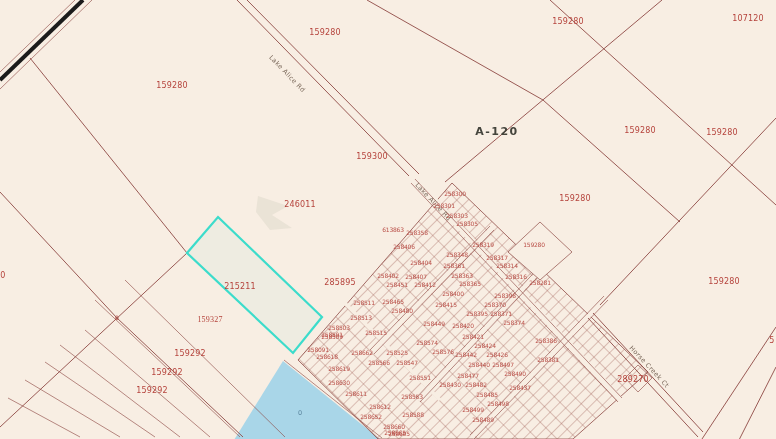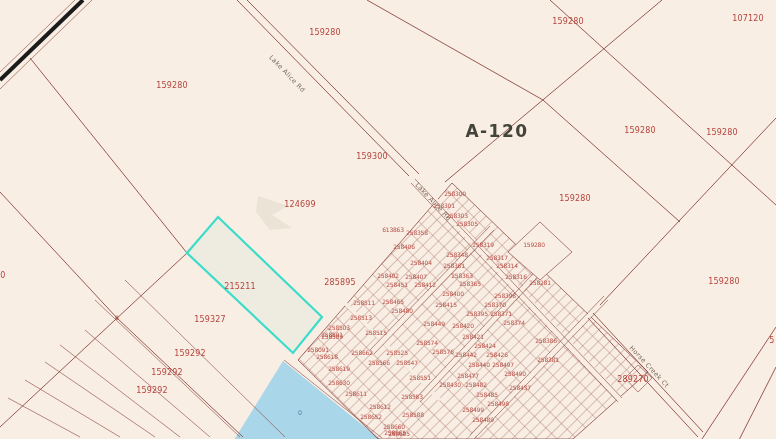--- a/index.html
+++ b/index.html
@@ -12,21 +12,21 @@
     font-family:"DejaVu Sans", sans-serif;
   }
   .map svg{position:absolute;left:0;top:0;}
   .labels{position:absolute;left:0;top:0;width:100%;height:100%;}
   .lbl{
     position:absolute;transform:translate(-50%,-50%);
     white-space:nowrap;color:var(--label);line-height:1;
   }
   .parcel{font-size:8px;letter-spacing:.2px;}
   .dense{font-size:6px;letter-spacing:-.2px;opacity:.93;}
-  .section{font-size:17px;font-weight:bold;color:#44443c;letter-spacing:1.5px;}
+  .section{font-size:11px;font-weight:bold;color:#44443c;letter-spacing:1.5px;}
   .road{font-size:6.5px;color:#7a685a;letter-spacing:.4px;}
   .zero{font-size:6px;}
   .water-label{font-size:6.5px;color:#5d87a0;}
   
   .ln{stroke:var(--line);stroke-width:.9;fill:none;}
   .thin{stroke-width:.7;opacity:.9;}
   .rail{stroke:#1b1b1b;stroke-width:4;fill:none;}
   .water{fill:var(--water);}
   .sel{stroke:var(--sel);stroke-width:2.2;fill:rgba(64,220,205,.05);}
   .subdiv{fill:url(#lots);stroke:var(--line);stroke-width:.8;}
@@ -104,24 +104,24 @@
   <div class="labels">
       <span class="lbl parcel" style="left: 172px; top: 86px;">159280</span>
       <span class="lbl parcel" style="left: 325px; top: 33px;">159280</span>
       <span class="lbl parcel" style="left: 568px; top: 22px;">159280</span>
       <span class="lbl parcel" style="left: 748px; top: 19px;">107120</span>
       <span class="lbl parcel" style="left: 640px; top: 131px;">159280</span>
       <span class="lbl parcel" style="left: 722px; top: 133px;">159280</span>
       <span class="lbl parcel" style="left: 575px; top: 199px;">159280</span>
       <span class="lbl parcel" style="left: 724px; top: 282px;">159280</span>
       <span class="lbl parcel" style="left: 372px; top: 157px;">159300</span>
-      <span class="lbl parcel" style="left: 300px; top: 205px;">124699</span>
+      <span class="lbl parcel" style="left: 300px; top: 205px;">246011</span>
       <span class="lbl parcel" style="left: 240px; top: 287px;">215211</span>
       <span class="lbl parcel" style="left: 340px; top: 283px;">285895</span>
-      <span class="lbl parcel" style="left: 210px; top: 320px;">159327</span>
+      <span class="lbl parcel" style="left: 210px; top: 320px; font-family: Liberation Serif, serif;">159327</span>
       <span class="lbl parcel" style="left: 190px; top: 354px;">159292</span>
       <span class="lbl parcel" style="left: 167px; top: 373px;">159292</span>
       <span class="lbl parcel" style="left: 152px; top: 391px;">159292</span>
       <span class="lbl parcel" style="left: 633px; top: 380px;">289270</span>
       <span class="lbl dense" style="left: 534px; top: 245px;">159280</span>
       <span class="lbl parcel" style="left: 3px; top: 276px;">0</span>
       <span class="lbl zero" style="left: 117px; top: 318px;">0</span>
       <span class="lbl water-label" style="left: 300px; top: 413px;">0</span>
       <span class="lbl parcel" style="left: 772px; top: 341px;">5</span>
       <span class="lbl section" style="left: 497px; top: 131px;">A-120</span>

